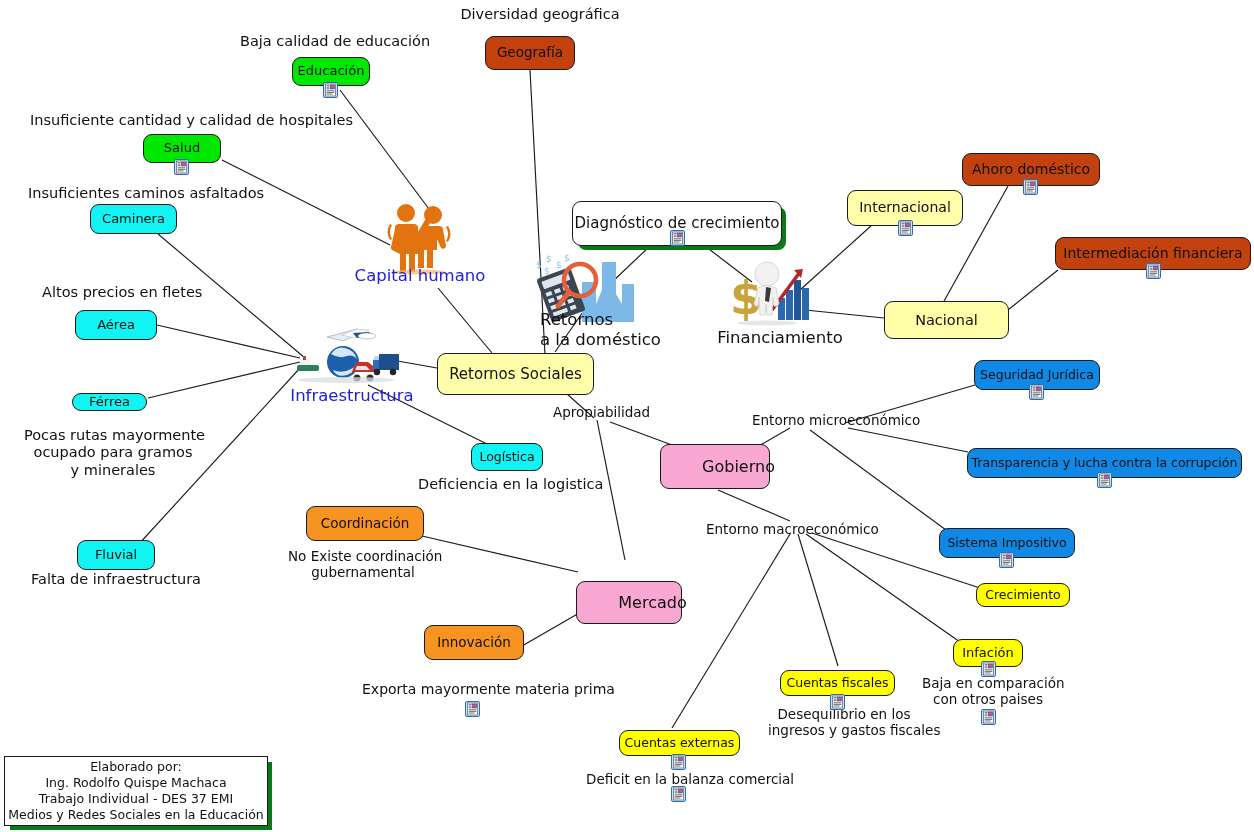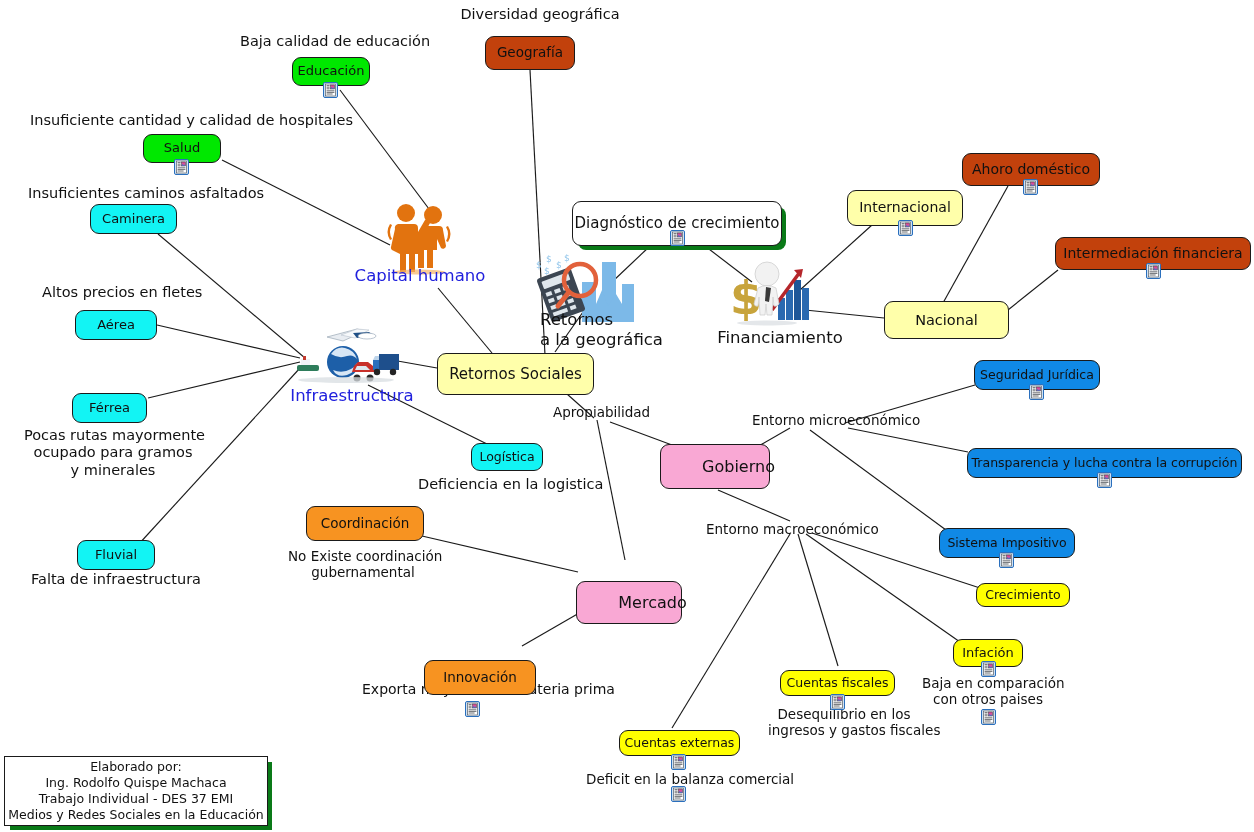--- a/index.html
+++ b/index.html
@@ -291,21 +291,21 @@
       <g fill="#8fc4ea" font-family="DejaVu Sans, sans-serif" font-size="9">
         <text x="12" y="14">$</text>
           <text x="22" y="8">$</text>
           <text x="32" y="14">$</text>
         <text x="20" y="20">$</text>
           <text x="40" y="7">$</text>
       </g>
     </svg>
   </div>
   <div class="piccap dark-cap" style="left:540px;top:310px;width:150px;font-size:16.5px;text-align:left;">Retornos</div>
-  <div class="piccap dark-cap" style="left:540px;top:330px;width:170px;font-size:16.5px;text-align:left;">a la geográfica</div>
+  <div class="piccap dark-cap" style="left:540px;top:330px;width:170px;font-size:16.5px;text-align:left;">a la doméstico</div>
 
   <div class="pic" style="left:722px;top:258px;width:96px;height:68px;">
     <svg width="96" height="68" viewBox="0 0 96 68" xmlns="http://www.w3.org/2000/svg">
 
       <g>
         <rect x="56" y="40" width="7" height="22" fill="#2a69b0"></rect>
         <rect x="64" y="32" width="7" height="30" fill="#2a69b0"></rect>
         <rect x="72" y="22" width="7" height="40" fill="#1e5698"></rect>
         <rect x="80" y="30" width="7" height="32" fill="#2a69b0"></rect>
       </g>
@@ -328,21 +328,21 @@
   <div class="node white" style="left:485px;top:36px;width:90px;height:34px;font-size:13.5px;">Geografía</div>
 
   <div class="node green" style="left:292px;top:57px;width:78px;height:29px;font-size:13px;">Educación</div>
 
   <div class="node green" style="left:143px;top:134px;width:78px;height:29px;font-size:13px;">Salud</div>
 
   <div class="node cyan" style="left:90px;top:204px;width:87px;height:30px;font-size:13px;">Caminera</div>
 
   <div class="node cyan" style="left:75px;top:310px;width:82px;height:30px;font-size:13px;">Aérea</div>
 
-  <div class="node cyan" style="left:72px;top:393px;width:75px;height:30px;font-size:13px;">Férrea</div>
+  <div class="node cyan" style="left:72px;top:393px;width:75px;height:18px;font-size:13px;">Férrea</div>
 
   <div class="node cyan" style="left:77px;top:540px;width:78px;height:30px;font-size:13px;">Fluvial</div>
 
   <div class="node cyan" style="left:471px;top:443px;width:72px;height:28px;font-size:12.5px;">Logística</div>
 
   <div class="node shadow-green" style="left:572px;top:201px;width:210px;height:45px;font-size:15px;">Diagnóstico de crecimiento</div>
 
   <div class="node yellowL" style="left:847px;top:190px;width:116px;height:36px;font-size:14px;">Internacional</div>
 
   <div class="node white" style="left:962px;top:153px;width:138px;height:33px;font-size:14px;">Ahoro doméstico</div>
@@ -352,21 +352,21 @@
   <div class="node yellowL" style="left:884px;top:301px;width:125px;height:38px;font-size:14.5px;">Nacional</div>
 
   <div class="node yellowL" style="left:437px;top:353px;width:157px;height:42px;font-size:15px;">Retornos Sociales</div>
 
   <div class="node mint" style="left:660px;top:444px;width:110px;height:45px;font-size:16px;">Gobierno</div>
 
   <div class="node mint" style="left:576px;top:559px;width:106px;height:43px;font-size:16px;margin-top:22px;">Mercado</div>
 
   <div class="node orange" style="left:306px;top:506px;width:118px;height:35px;font-size:13.5px;">Coordinación</div>
 
-  <div class="node orange" style="left:424px;top:660px;width:112px;height:35px;font-size:13.5px;">Innovación</div>
+  <div class="node orange" style="left:424px;top:625px;width:100px;height:35px;font-size:13.5px;">Innovación</div>
 
   <div class="node blue" style="left:974px;top:360px;width:126px;height:30px;font-size:12.5px;">Seguridad Jurídica</div>
 
   <div class="node blue" style="left:967px;top:448px;width:275px;height:30px;font-size:12.5px;">Transparencia y lucha contra la corrupción</div>
 
   <div class="node blue" style="left:939px;top:528px;width:136px;height:30px;font-size:12.5px;">Sistema Impositivo</div>
 
   <div class="node yellowS" style="left:976px;top:583px;width:94px;height:24px;font-size:12.5px;">Crecimiento</div>
 
   <div class="node yellowS" style="left:953px;top:639px;width:70px;height:28px;font-size:13px;">Infación</div>

